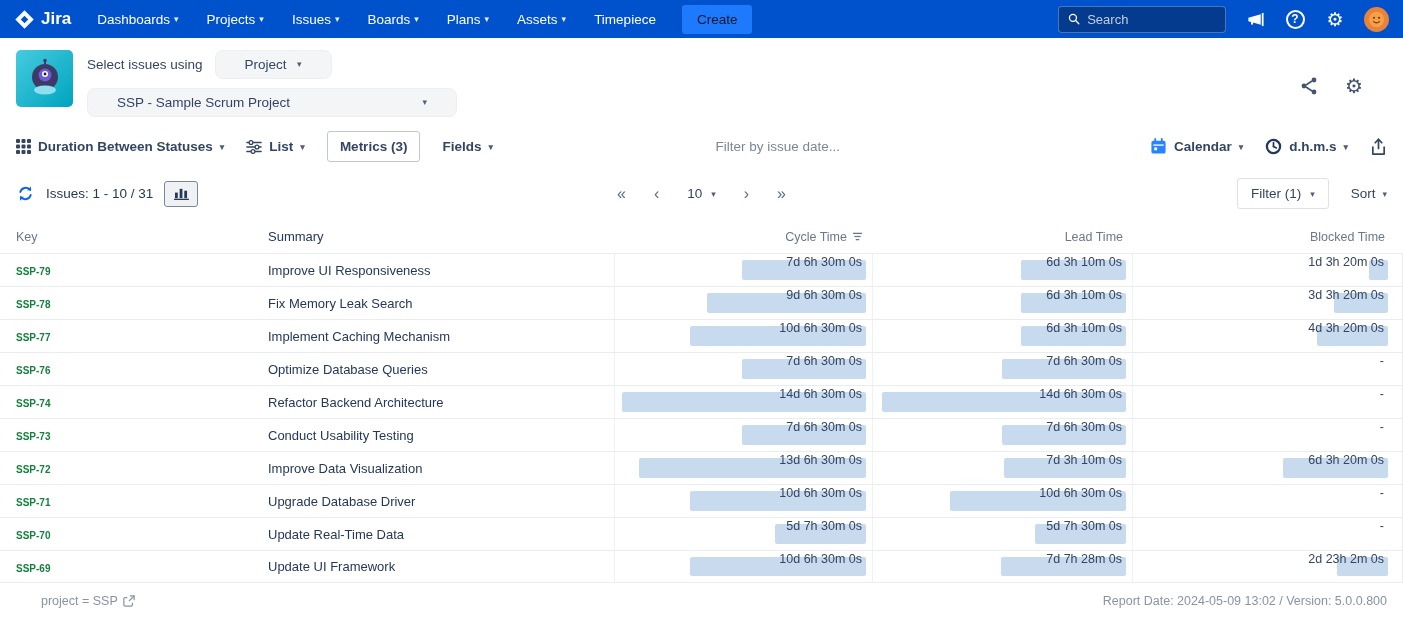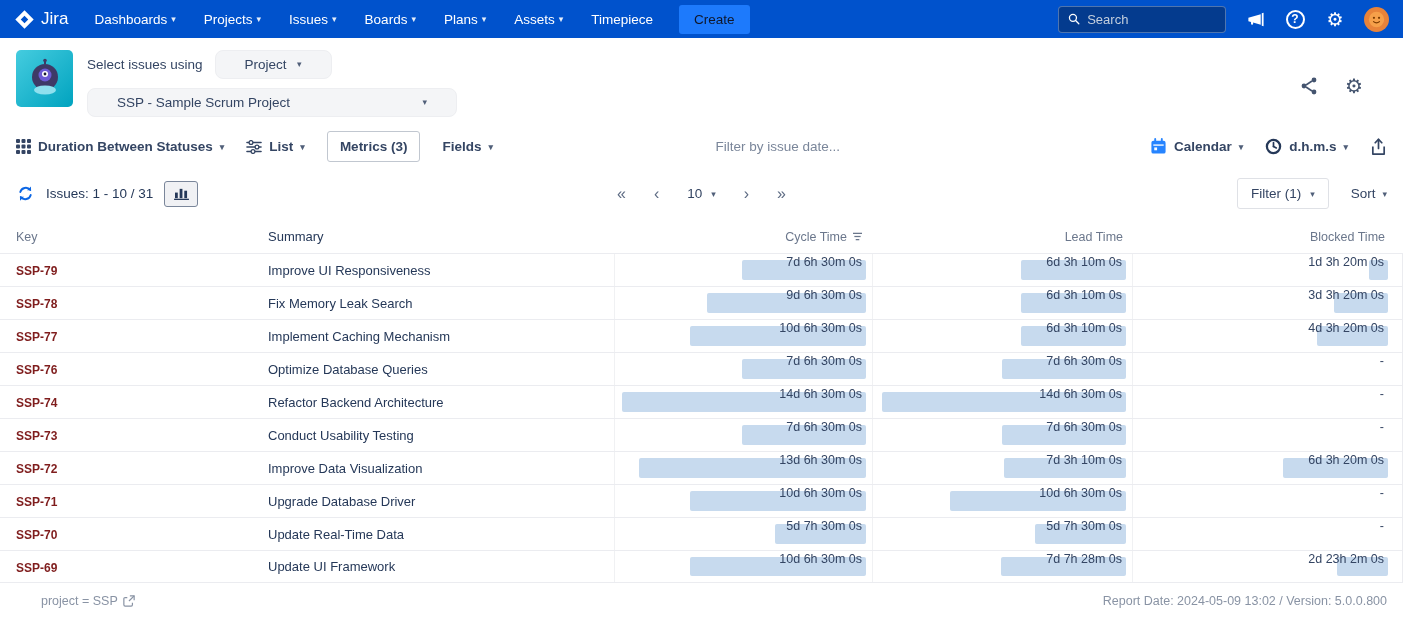--- a/index.html
+++ b/index.html
@@ -1,21 +1,21 @@
 <!DOCTYPE html>
 <html><head>
 <meta charset="utf-8">
 <style>
   * { box-sizing: border-box; margin: 0; padding: 0; }
   html, body { width: 1403px; height: 621px; overflow: hidden; }
   body { font-family: "Liberation Sans", sans-serif; background: #fff; color: #172B4D; }
 
   
   .topnav { height: 38px; background: #0052CC; display: flex; align-items: center; padding: 0 14px; color: #fff; }
-  .brand { display: flex; align-items: center; gap: 6px; font-size: 17px; font-weight: 400; margin-right: 26px; cursor: pointer; }
+  .brand { display: flex; align-items: center; gap: 6px; font-size: 17px; font-weight: 700; margin-right: 26px; cursor: pointer; }
   .nav-items { display: flex; align-items: center; gap: 28px; }
   .nav-item { display: flex; align-items: center; gap: 4px; font-size: 13.5px; cursor: pointer; white-space: nowrap; }
   .caret { font-size: 9px; line-height: 1; opacity: .9; }
   .create-btn { margin-left: 26px; background: #1D7AFC; color: #0f172a; border: none; border-radius: 3px; padding: 7px 15px; font-size: 13.5px; font-family: inherit; cursor: pointer; }
   .nav-right { margin-left: auto; display: flex; align-items: center; gap: 18px; }
   .search-box { display: flex; align-items: center; gap: 7px; background: rgba(9,30,66,.45); border: 1px solid rgba(255,255,255,.30); border-radius: 4px; padding: 0 9px; width: 168px; height: 27px; }
   .search-box input { background: transparent; border: none; outline: none; color: #fff; font-size: 13px; width: 100%; font-family: inherit; }
   .search-box input::placeholder { color: #C3CEDD; }
   .nav-icon { width: 22px; height: 22px; display: flex; align-items: center; justify-content: center; cursor: pointer; }
   .gear-glyph { font-size: 19px; line-height: 1; color: #fff; }
@@ -64,21 +64,21 @@
   .thead { color: #6B778C; font-size: 12.5px; padding-top: 8px; padding-bottom: 9px; }
   .trow { height: 33px; border-top: 1px solid #EBECF0; border-right: 1px solid #EBECF0; background: #fff; }
   .trow:last-child { border-bottom: 1px solid #EBECF0; }
   .c-key { width: 268px; padding-left: 16px; }
   .c-summary { flex: 1; font-size: 13px; color: #253858; }
   .c-time { width: 258px; position: relative; height: 100%; }
   .c-lead { width: 260px; }
   .c-blocked { width: 262px; }
   .trow .c-time { border-left: 1px solid #F0F1F3; }
   .h-time { text-align: right; padding-right: 10px; display: flex; justify-content: flex-end; align-items: center; gap: 5px; position: static; height: auto; border: none; }
-  .key-link { color: #7f1d1d; font-size: 12px; font-weight: 600; text-decoration: none; cursor: pointer; }
+  .key-link { color: #15803d; font-size: 10px; font-weight: 600; text-decoration: none; cursor: pointer; }
   .bar { position: absolute; right: 6px; top: 6px; bottom: 6px; background: #C7DAEE; border-radius: 2px; }
   .bar-label { position: absolute; right: 10px; top: 0; bottom: 16px; display: flex; align-items: center; font-size: 12.5px; color: #344563; }
 
   
   .footer { display: flex; justify-content: space-between; align-items: center; padding: 11px 16px 0; color: #8993A4; font-size: 12.5px; }
   .footer-left { display: flex; align-items: center; gap: 5px; cursor: pointer; margin-left: 25px; }
 </style>
 </head>
 <body>
 

